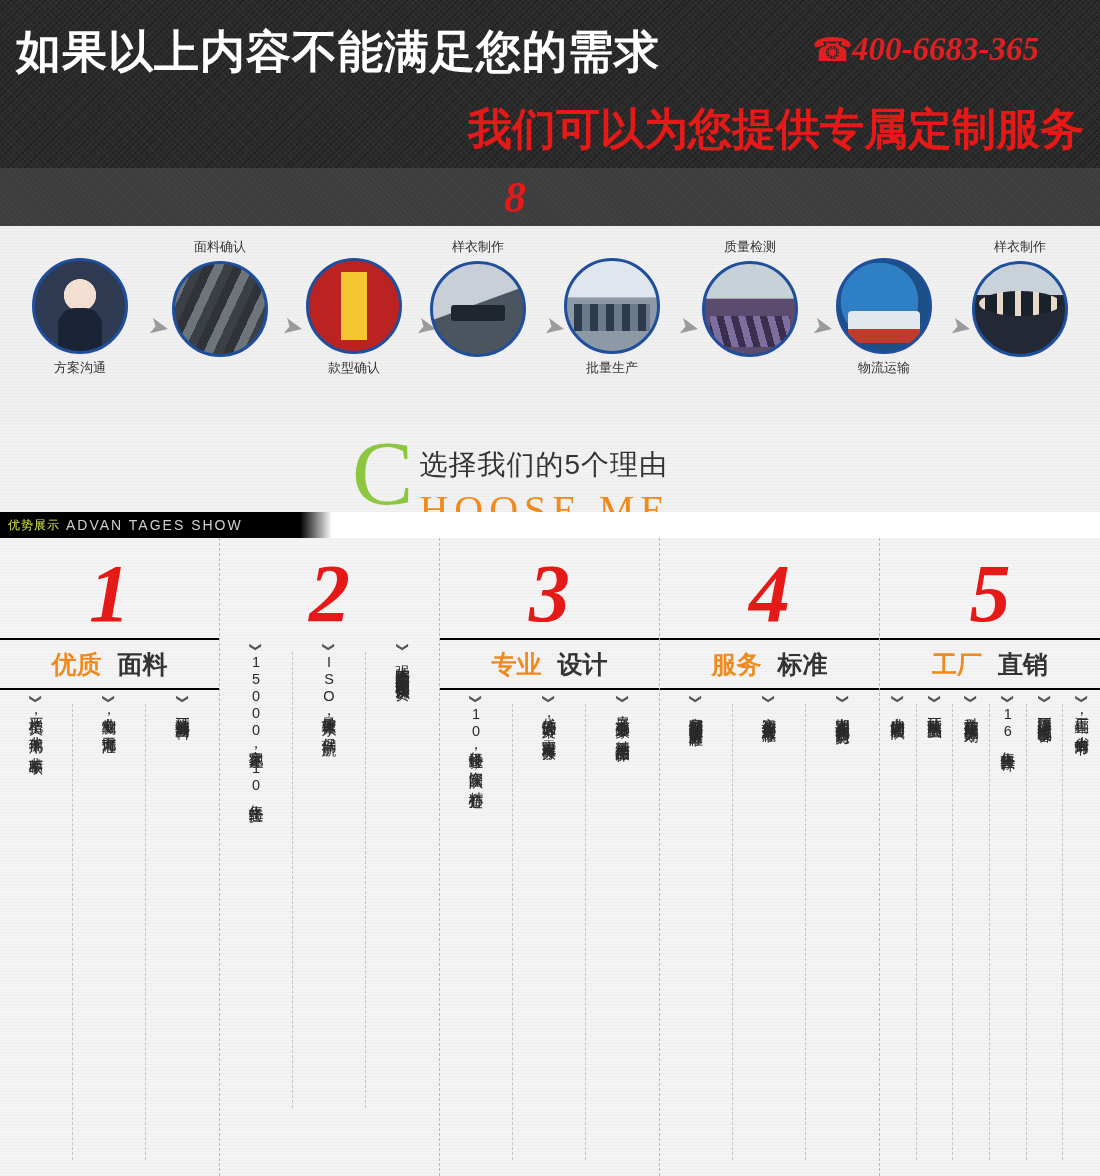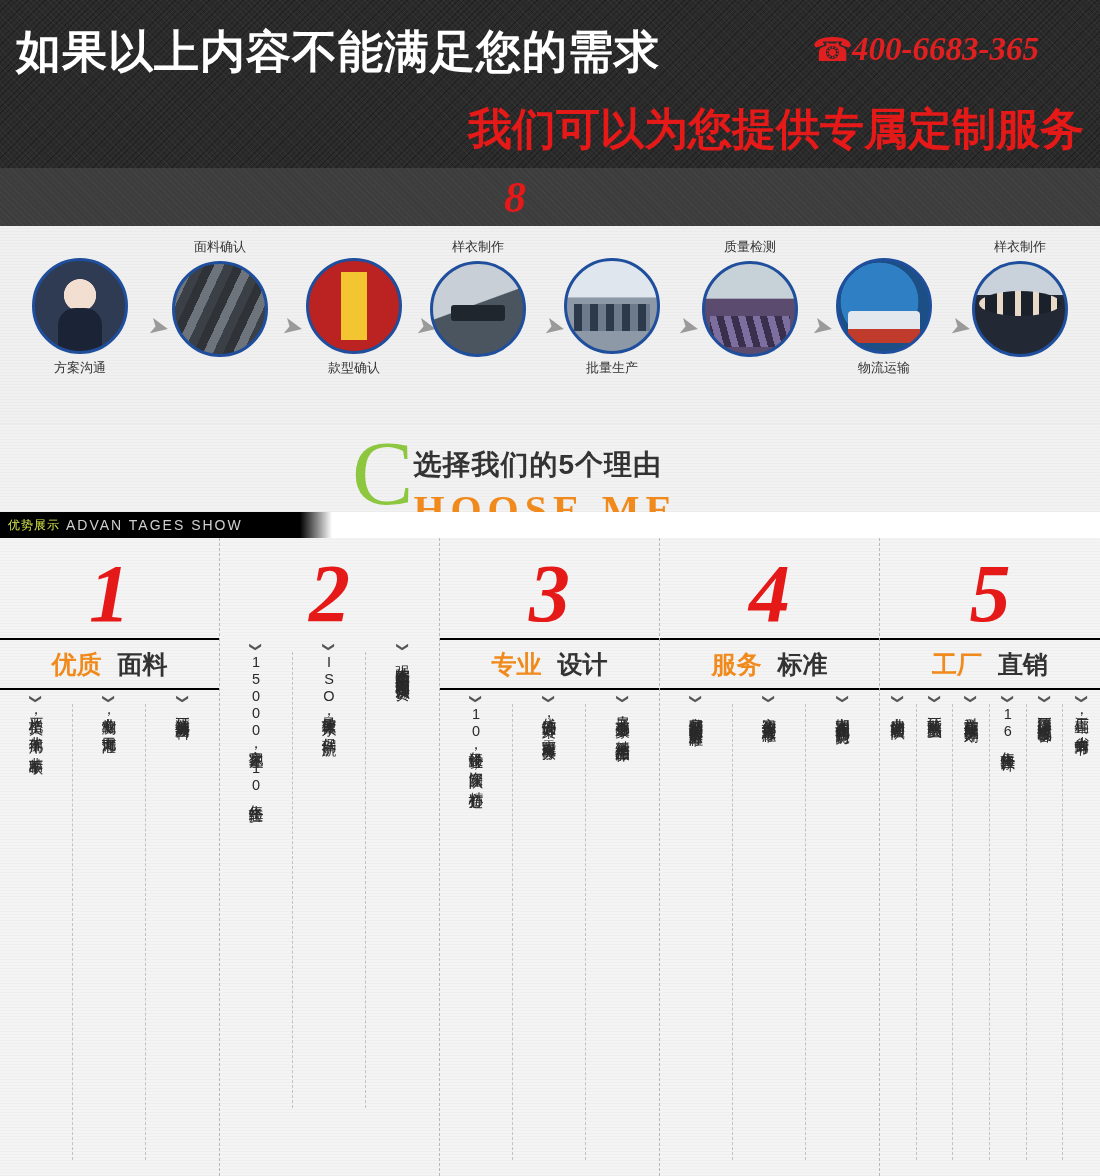--- a/index.html
+++ b/index.html
@@ -183,21 +183,21 @@
     display: flex;
     align-items: flex-start;
   }
   .big-c {
     font-family: "Liberation Serif", serif;
     font-size: 92px;
     line-height: 86px;
     color: #8dc63f;
     font-weight: normal;
   }
-  .choose-right { margin-left: 0; padding-top: 16px; font-weight: bold; }
+  .choose-right { margin-left: 6px; padding-top: 16px; }
   .choose-cn {
     font-size: 28px;
     color: #333;
     letter-spacing: 1px;
     white-space: nowrap;
   }
   .choose-en {
     font-family: "Liberation Serif", serif;
     font-size: 40px;
     color: #f08a1c;

